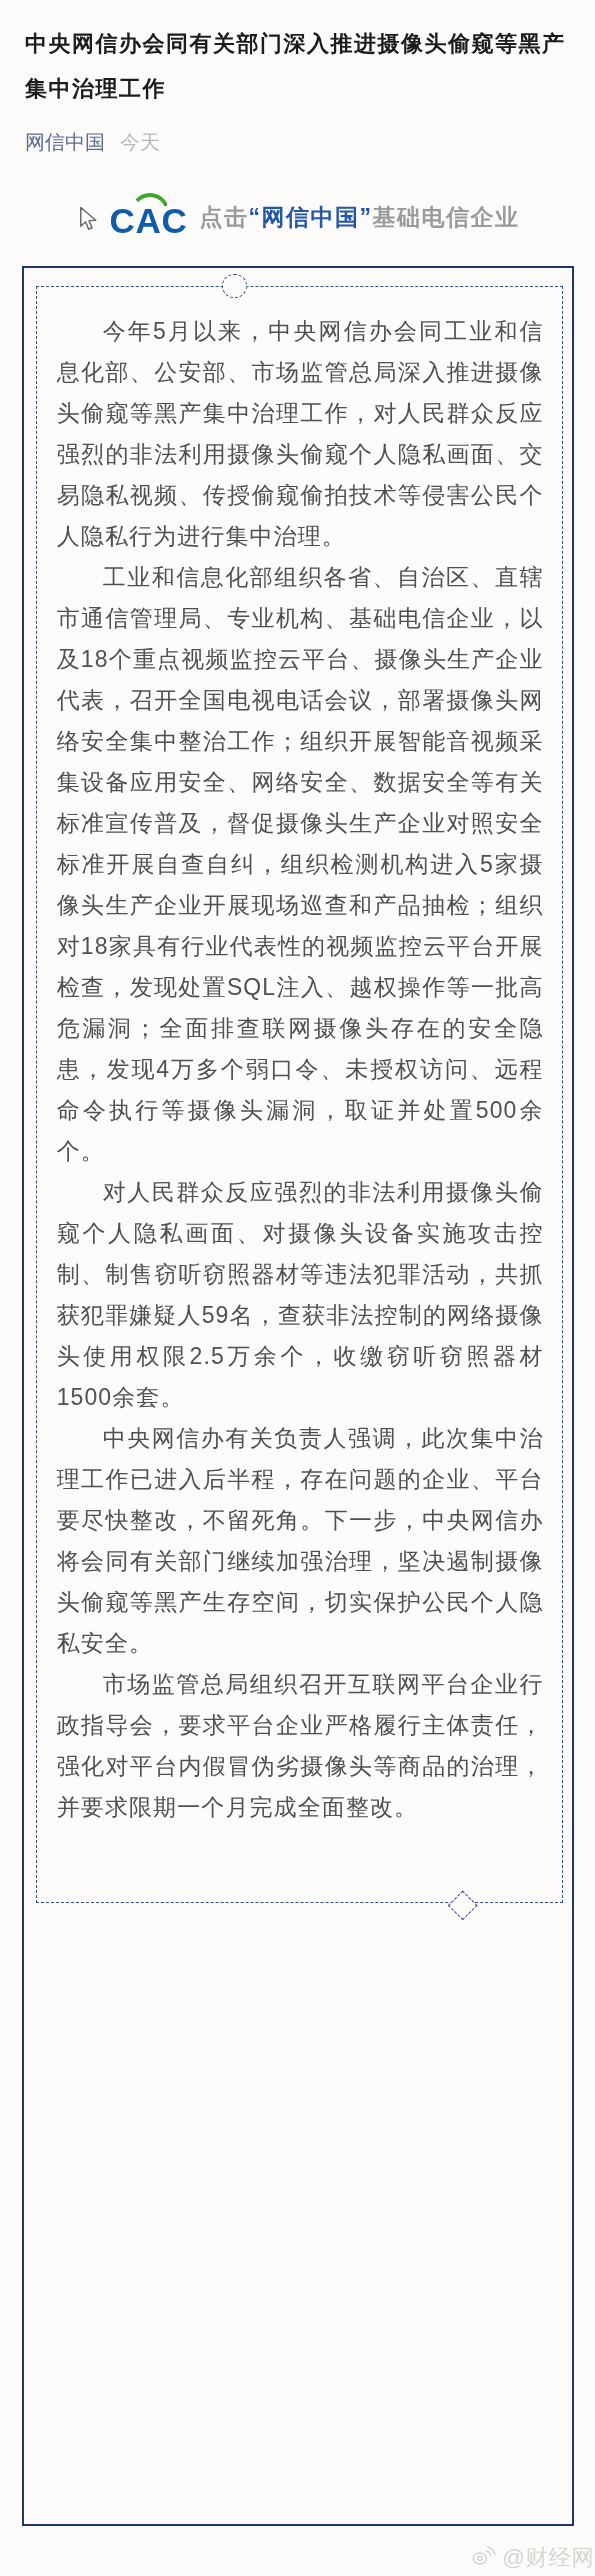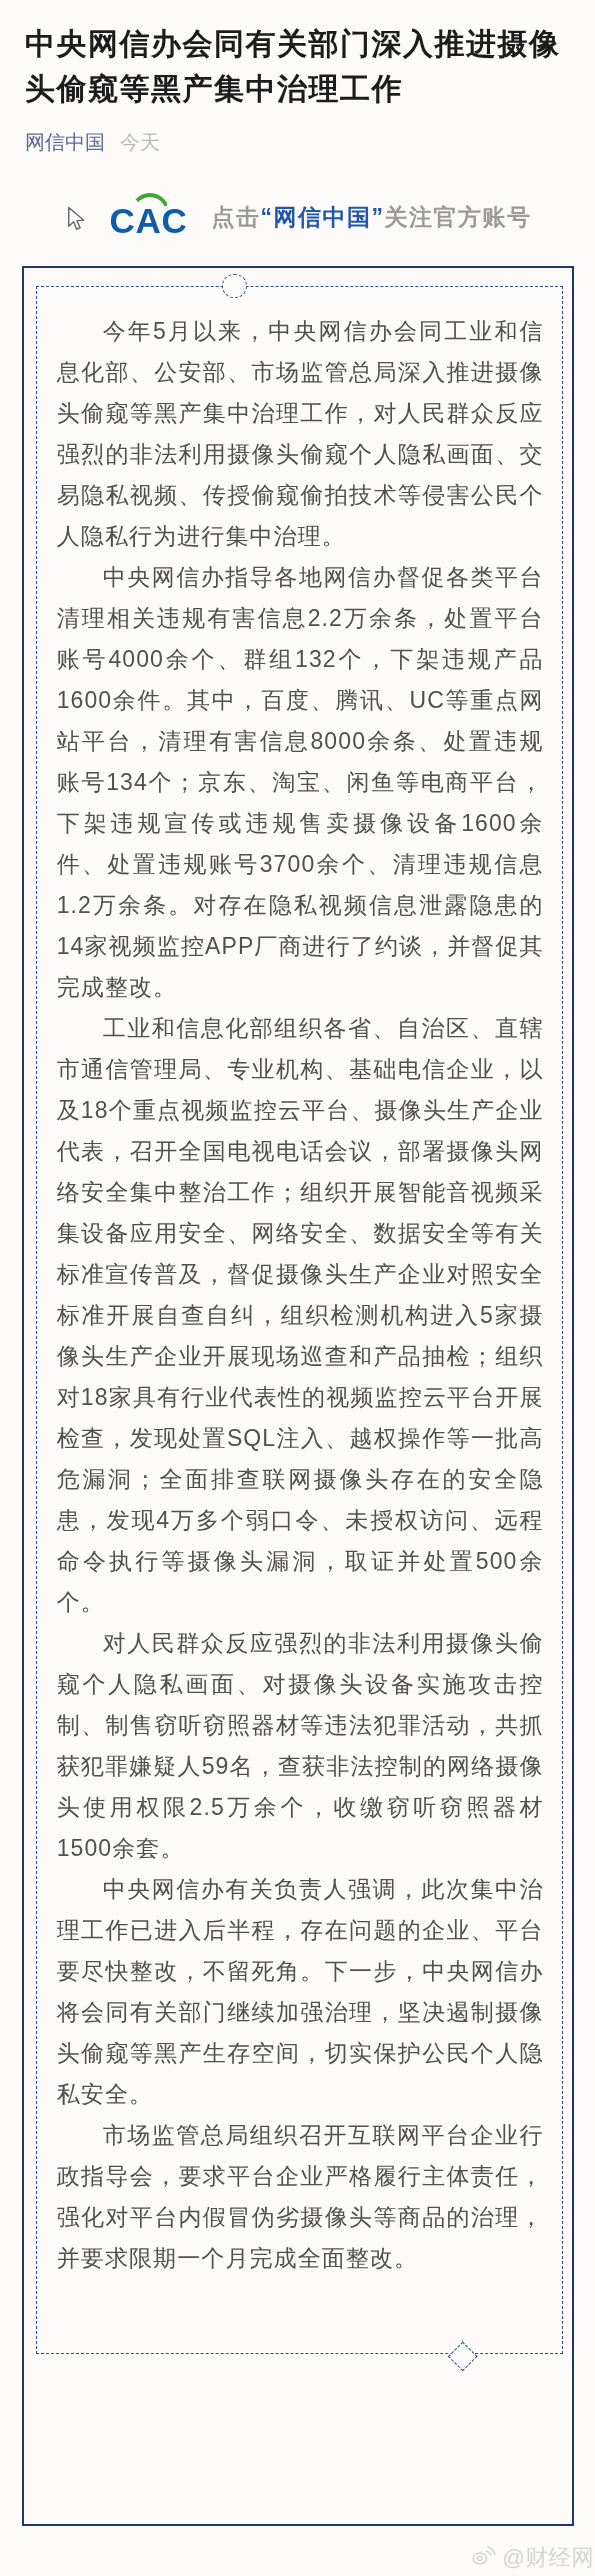--- a/index.html
+++ b/index.html
@@ -4,29 +4,29 @@
 <style>
   :root{
     --navy:#1e3869; --dash:#2e4d8e; --blue:#2356a8; --link:#5a6b95;
     --text:#505050; --title:#1c1c1c; --graylabel:#9a9a9a; --lightgray:#b9b9b9;
     --cacblue:#0f5caa; --cacgreen:#43a531; --watermark:#d6d4d0; --paper:#fcfbf9;
   }
   html,body{margin:0;padding:0;}
   body{background:var(--paper);font-family:"Liberation Sans",sans-serif;}
   .page{position:relative;width:596px;height:2576px;overflow:hidden;background:var(--paper);}
 
-  .title{margin:21px 25px 0 25px;font-size:30px;line-height:45px;font-weight:bold;
+  .title{margin:21px 25px 0 25px;font-size:22px;line-height:45px;font-weight:bold;
          color:var(--title);letter-spacing:1.5px;}
 
   .byline{display:flex;align-items:baseline;gap:15px;margin:18px 25px 16px 25px;font-size:20px;}
   .source{color:var(--link);}
   .date{color:var(--lightgray);}
 
   .banner{margin:34px 15px 0 15px;height:55px;display:flex;align-items:center;
-          justify-content:center;gap:24px;cursor:pointer;}
+          justify-content:center;gap:12px;cursor:pointer;}
   .cursor-wrap{width:21px;height:27px;flex:0 0 auto;margin-top:4.5px;}
   .cac{position:relative;font-size:35px;font-weight:800;color:var(--cacblue);
        letter-spacing:0.7px;padding-top:6px;line-height:1;font-family:"Liberation Sans",sans-serif;}
   .cac::before{content:"";position:absolute;top:-4.5px;left:19.4px;width:34px;height:16.4px;
        border:4.5px solid transparent;border-top:4.5px solid var(--cacgreen);
        border-radius:50% 50% 0 0/100% 100% 0 0;}
   .banner-text{font-size:23px;font-weight:700;color:var(--graylabel);letter-spacing:1.5px;}
   .banner-text .hl{color:var(--blue);margin-top:43px;}
 
   .content-box{position:relative;margin:21px 22.3px 0 22.3px;border:2.2px solid var(--navy);
@@ -56,30 +56,29 @@
     <span class="date">今天</span>
   </div>
 
   <div class="banner">
     <span class="cursor-wrap">
       <svg width="21" height="27" viewBox="0 0 28 36">
         <path d="M5 2 L5 27 L11.5 21 L15.5 31 L20 29 L16 19.5 L25 19 Z" fill="#ffffff" stroke="#6b6b6b" stroke-width="2" stroke-linejoin="round"></path>
       </svg>
     </span>
     <span class="cac">CAC</span>
-    <span class="banner-text"><span>点击</span><span class="hl">“网信中国”</span><span>关注官方账号</span></span>
+    <span class="banner-text"><span>点击</span><span class="hl">“网信中国”</span><span>基础电信企业</span></span>
   </div>
 
   <div class="content-box">
     <div class="dashed-frame">
       <span class="deco-circle"></span>
       <span class="deco-diamond"></span>
       <div class="article-body">
           <p class="para">今年5月以来，中央网信办会同工业和信息化部、公安部、市场监管总局深入推进摄像头偷窥等黑产集中治理工作，对人民群众反应强烈的非法利用摄像头偷窥个人隐私画面、交易隐私视频、传授偷窥偷拍技术等侵害公民个人隐私行为进行集中治理。</p>
-          <p class="para">中央网信办指导各地网信办督促各类平台清理相关违规有害信息2.2万余条，处置平台账号4000余个、群组132个，下架违规产品1600余件。其中，百度、腾讯、UC等重点网站平台，清理有害信息8000余条、处置违规账号134个；京东、淘宝、闲鱼等电商平台，下架违规宣传或违规售卖摄像设备1600余件、处置违规账号3700余个、清理违规信息1.2万余条。对存在隐私视频信息泄露隐患的14家视频监控APP厂商进行了约谈，并督促其完成整改。</p>
           <p class="para">工业和信息化部组织各省、自治区、直辖市通信管理局、专业机构、基础电信企业，以及18个重点视频监控云平台、摄像头生产企业代表，召开全国电视电话会议，部署摄像头网络安全集中整治工作；组织开展智能音视频采集设备应用安全、网络安全、数据安全等有关标准宣传普及，督促摄像头生产企业对照安全标准开展自查自纠，组织检测机构进入5家摄像头生产企业开展现场巡查和产品抽检；组织对18家具有行业代表性的视频监控云平台开展检查，发现处置SQL注入、越权操作等一批高危漏洞；全面排查联网摄像头存在的安全隐患，发现4万多个弱口令、未授权访问、远程命令执行等摄像头漏洞，取证并处置500余个。</p>
           <p class="para">对人民群众反应强烈的非法利用摄像头偷窥个人隐私画面、对摄像头设备实施攻击控制、制售窃听窃照器材等违法犯罪活动，共抓获犯罪嫌疑人59名，查获非法控制的网络摄像头使用权限2.5万余个，收缴窃听窃照器材1500余套。</p>
           <p class="para">中央网信办有关负责人强调，此次集中治理工作已进入后半程，存在问题的企业、平台要尽快整改，不留死角。下一步，中央网信办将会同有关部门继续加强治理，坚决遏制摄像头偷窥等黑产生存空间，切实保护公民个人隐私安全。</p>
           <p class="para">市场监管总局组织召开互联网平台企业行政指导会，要求平台企业严格履行主体责任，强化对平台内假冒伪劣摄像头等商品的治理，并要求限期一个月完成全面整改。</p>
         </div>
     </div>
   </div>
 
   <div class="watermark">
     <span>

